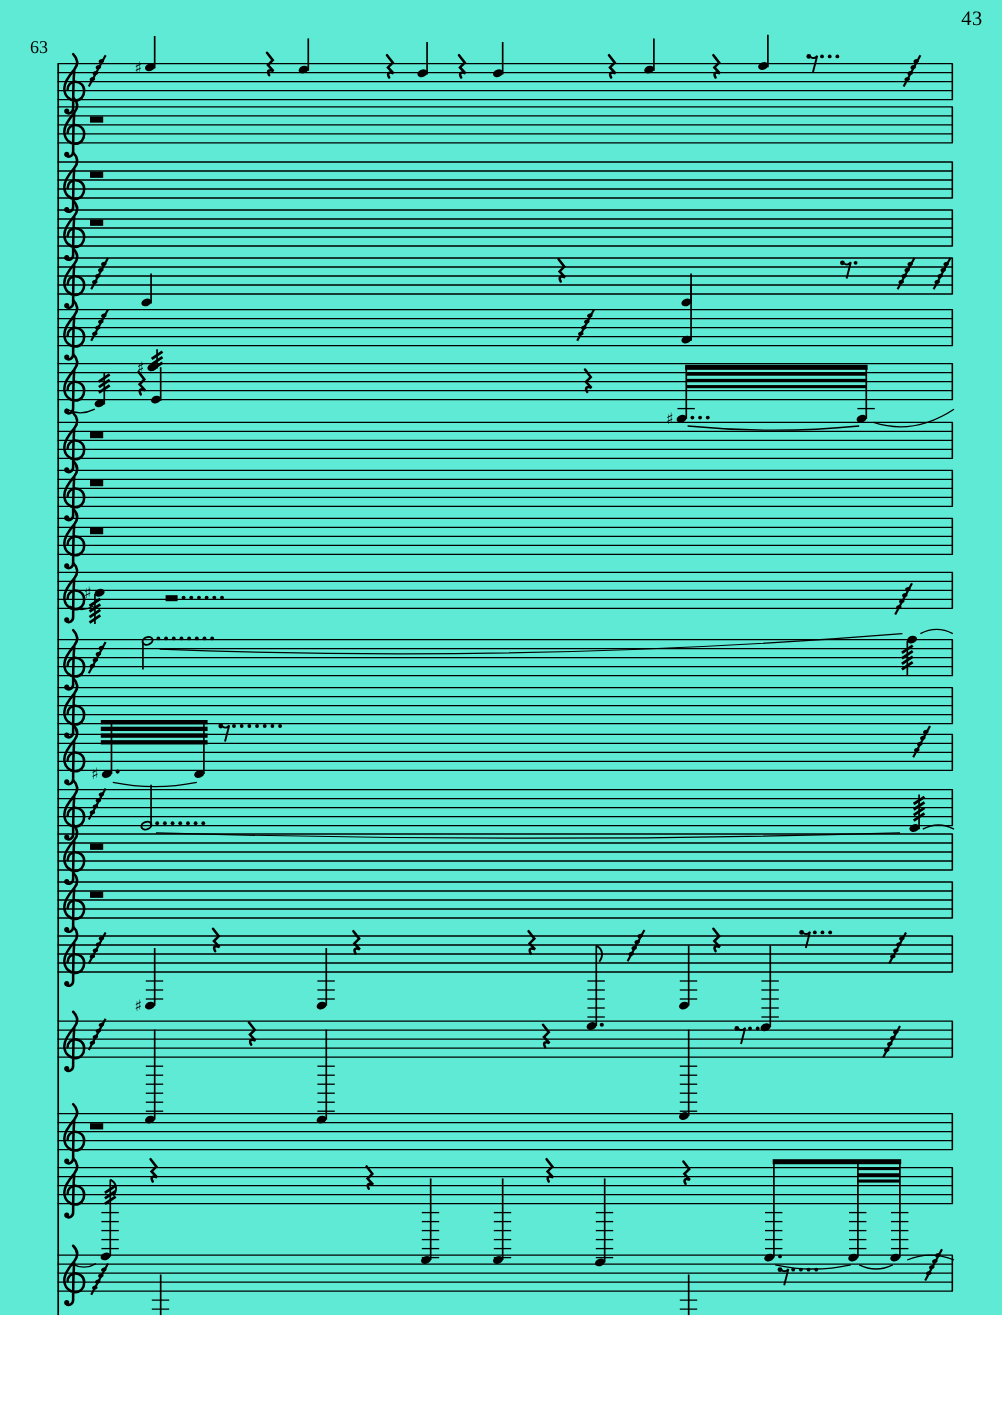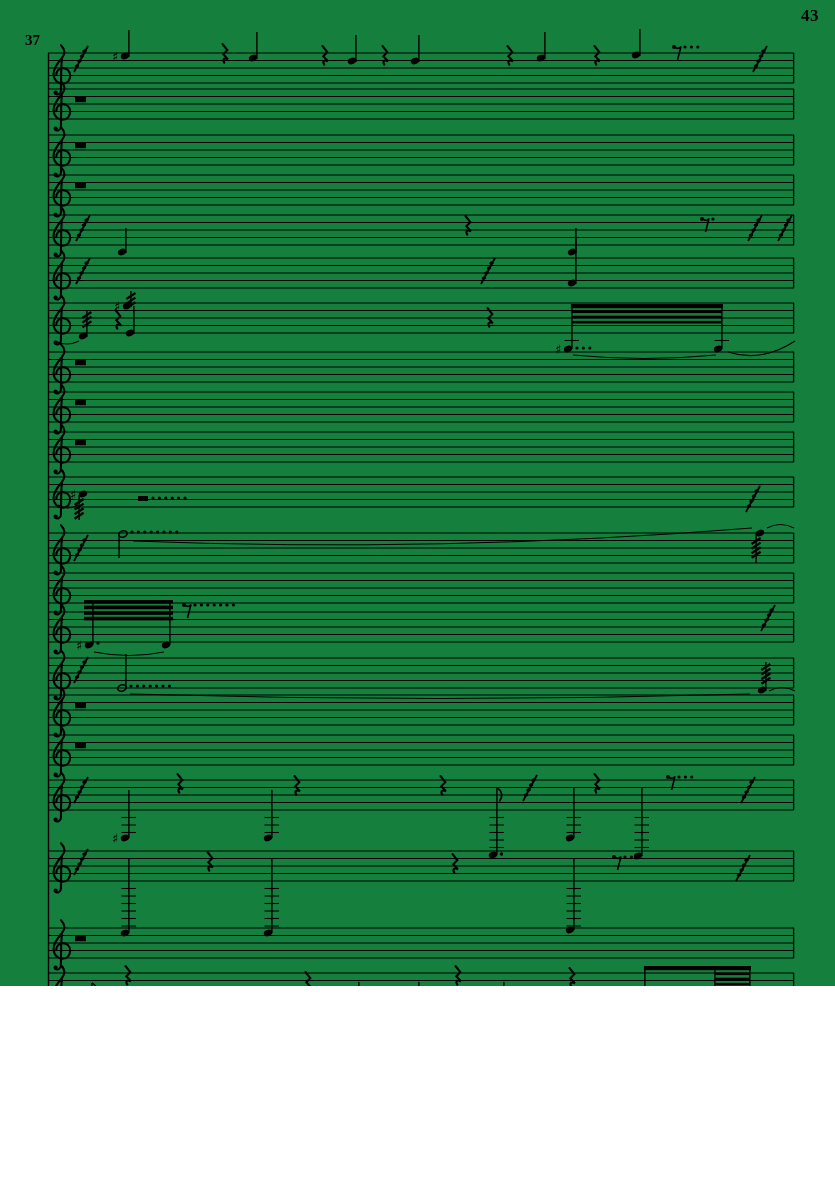--- a/index.html
+++ b/index.html
@@ -1,27 +1,27 @@
 <!DOCTYPE html>
 <html><head>
 <meta charset="utf-8">
 <style>
   html,body{margin:0;padding:0;background:#fff;}
-  .page{position:relative;width:835px;height:986px;background:#15803d;overflow:hidden;
-        font-family:"Liberation Serif","DejaVu Serif",serif;color:#000;font-weight:bold;}
+  .page{position:relative;width:835px;height:1096px;background:#5eead4;overflow:hidden;
+        font-family:"Liberation Serif","DejaVu Serif",serif;color:#000;}
   .page-number{position:absolute;top:6px;right:16px;font-size:17px;letter-spacing:.5px;}
   .measure-number{position:absolute;top:32px;left:25px;font-size:15px;}
   svg{position:absolute;left:0;top:0;}
 </style>
 </head>
 <body>
 
 <div class="page">
   <div class="page-number">43</div>
-  <div class="measure-number">37</div>
+  <div class="measure-number">63</div>
   <svg id="score" width="835" height="1181" viewBox="0 0 835 1181">
       <line x1="48.5" y1="53" x2="48.5" y2="1153" stroke="#000000" stroke-width="1.4"></line>
       <g>
         <line x1="48" y1="53" x2="794" y2="53" stroke="#000000" stroke-width="1.05"></line>
         <line x1="48" y1="60.5" x2="794" y2="60.5" stroke="#000000" stroke-width="1.05"></line>
         <line x1="48" y1="68" x2="794" y2="68" stroke="#000000" stroke-width="1.05"></line>
         <line x1="48" y1="75.5" x2="794" y2="75.5" stroke="#000000" stroke-width="1.05"></line>
         <line x1="48" y1="83" x2="794" y2="83" stroke="#000000" stroke-width="1.05"></line>
         <line x1="793.6" y1="53" x2="793.6" y2="83" stroke="#000000" stroke-width="1.3"></line>
         <g transform="translate(49,42.379999999999995) scale(0.92)">

